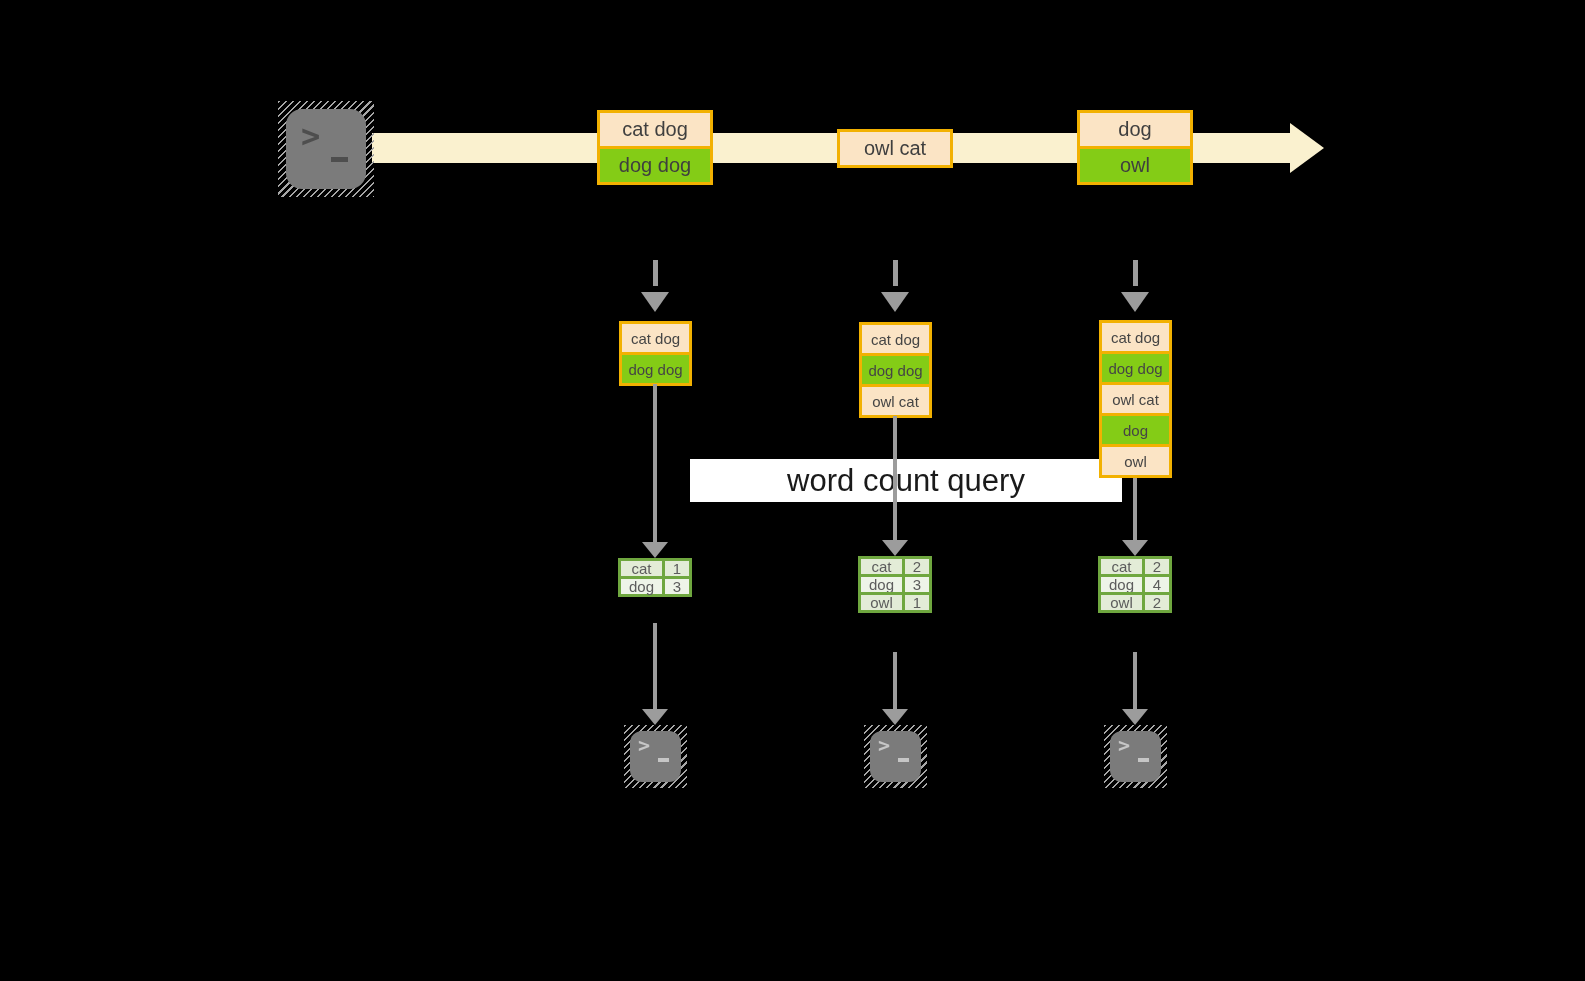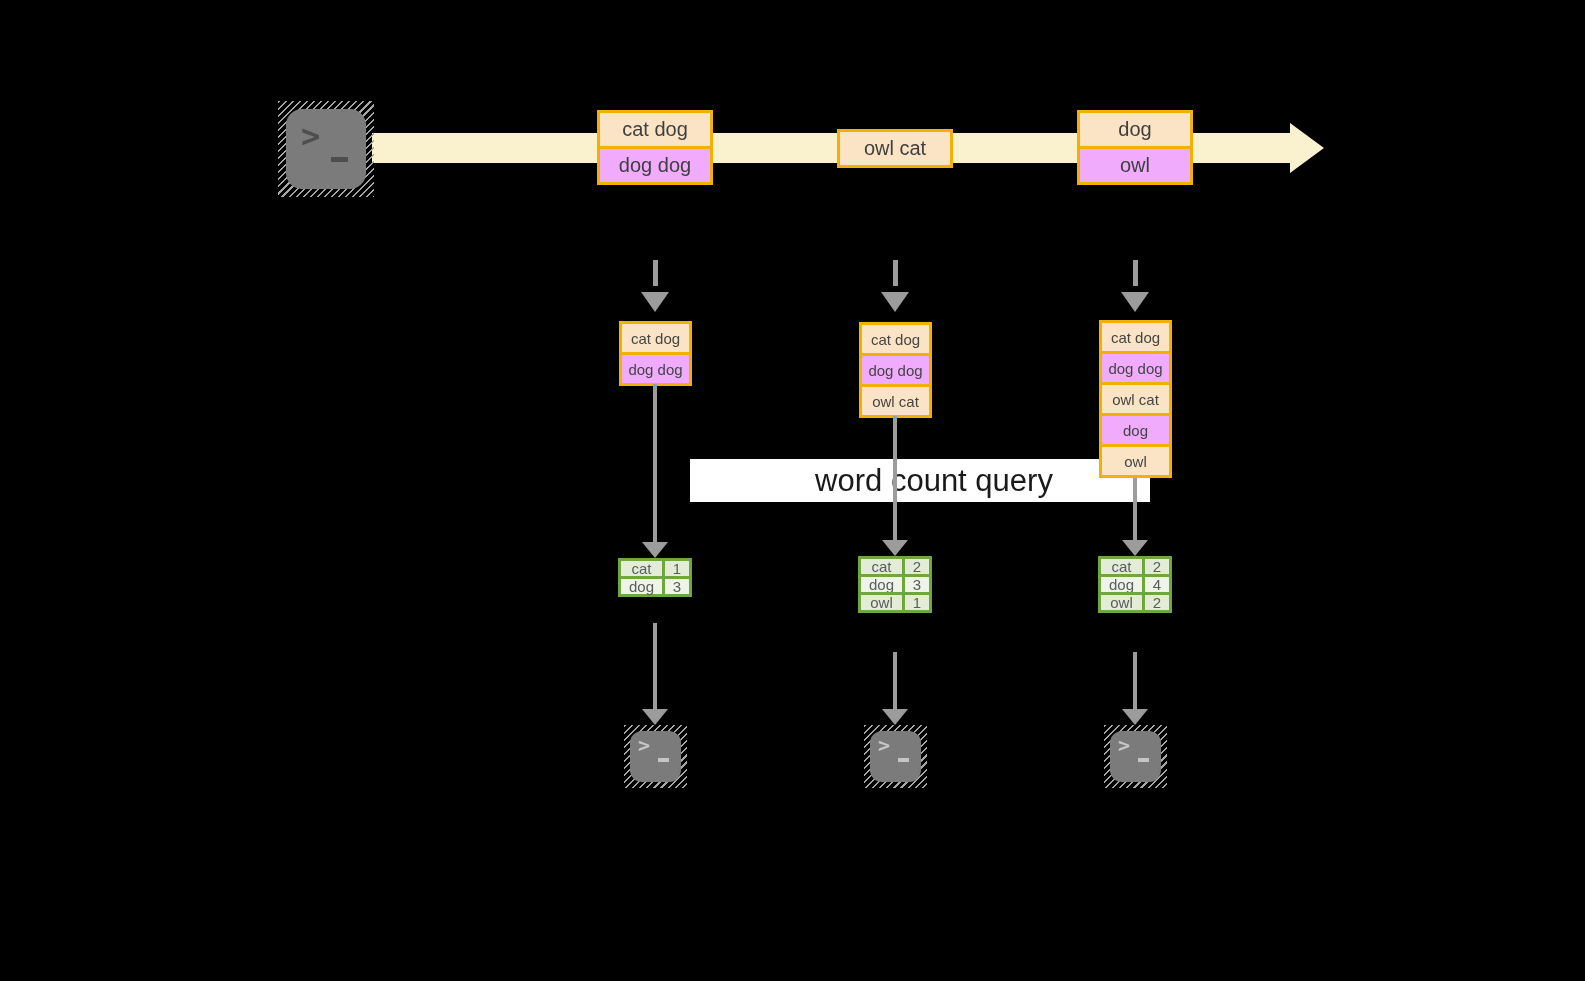--- a/index.html
+++ b/index.html
@@ -23,21 +23,21 @@
   .terminal.sm{width:63px;height:63px;top:725px;}
   .terminal.sm .inner{inset:6px;border-radius:12px;}
   .terminal.sm .chev{left:8px;top:4px;font-size:20px;color:#c6c6c6;}
   .terminal.sm .uscore{left:28px;top:27px;width:11px;height:4px;background:#c6c6c6;}
 
   
   .event{position:absolute;z-index:5;}
   .ebox{box-sizing:border-box;width:116px;height:39px;border:3px solid #f2b101;margin-top:-3px;
         display:flex;align-items:center;justify-content:center;font-size:20px;color:#3f3f3f;}
   .ebox:first-child{margin-top:0;}
-  .fa{background:#fbe4c5;} .fb{background:#f0abfc;}
+  .fa{background:#fbe4c5;} .fb{background:#84cc16;}
 
   
   .darrow{position:absolute;top:260px;width:30px;display:flex;flex-direction:column;align-items:center;z-index:4;}
   .dash{width:5px;height:26px;background:#9c9c9c;}
   .dhead{margin-top:6px;width:0;height:0;border-left:14px solid transparent;border-right:14px solid transparent;
          border-top:20px solid #9c9c9c;}
 
   
   .stack{position:absolute;width:73px;z-index:3;}
   .srow{box-sizing:border-box;width:73px;height:34px;border:3px solid #f2b101;margin-top:-3px;
@@ -45,21 +45,21 @@
   .srow:first-child{margin-top:0;}
 
   
   .varrow{position:absolute;width:26px;z-index:4;}
   .varrow .shaft{position:absolute;left:11px;top:0;bottom:13px;width:4px;background:#9c9c9c;}
   .varrow .vhead{position:absolute;left:0;bottom:0;width:0;height:0;
                  border-left:13px solid transparent;border-right:13px solid transparent;border-top:16px solid #9c9c9c;}
 
   
   .banner{position:absolute;left:690px;top:459px;width:432px;height:43px;background:#ffffff;z-index:2;
-          display:flex;align-items:center;justify-content:center;font-size:31px;color:#1a1a1a;padding-left:28px;}
+          display:flex;align-items:center;justify-content:center;font-size:31px;color:#1a1a1a;}
 
   
   .wtable{position:absolute;z-index:3;}
   .trow{display:flex;margin-top:-3px;}
   .trow:first-child{margin-top:0;}
   .cell{box-sizing:border-box;height:21px;border:3px solid #6fa73f;display:flex;align-items:center;justify-content:center;
         font-size:15px;color:#5c5c5c;}
   .wcell{width:47px;}
   .ccell{width:30px;margin-left:-3px;}
   .ra{background:#e3ecd7;} .rb{background:#eef4e8;}

